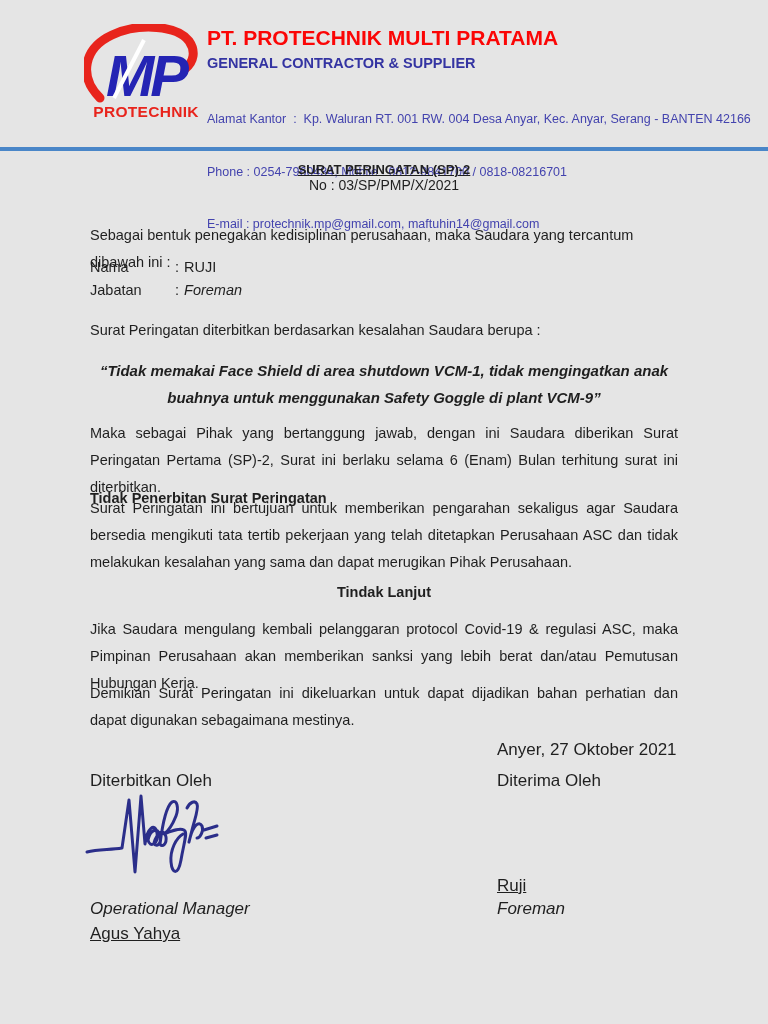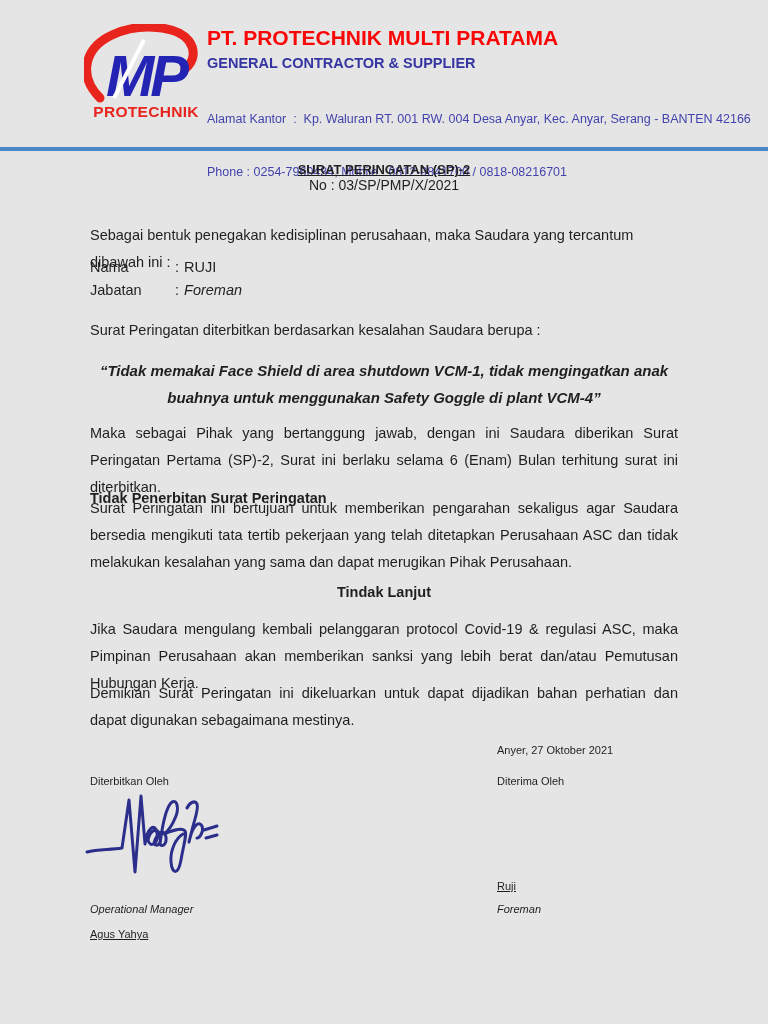--- a/index.html
+++ b/index.html
@@ -35,21 +35,21 @@
   .reason{top:317px;}
   .quote{top:357px;left:94px;width:580px;text-align:center;font-weight:bold;font-style:italic;font-size:15px;line-height:27px;}
   .just{text-align:justify;}
   .sanction{top:420px;}
   .purpose-h{top:485px;font-weight:bold;}
   .purpose-p{top:495px;}
   .followup-h{top:579px;font-weight:bold;text-align:center;}
   .followup-p{top:616px;}
   .closing-p{top:680px;}
   
-  .pos{position:absolute;font-size:11px;line-height:20px;}
+  .pos{position:absolute;font-size:17px;line-height:20px;}
   .place-date{left:497px;top:740px;}
   .issuer-label{left:90px;top:771px;}
   .receiver-label{left:497px;top:771px;}
   .signature{position:absolute;left:84px;top:786px;}
   .sign-name{text-decoration:underline;}
   .issuer-name{left:90px;top:924px;}
   .receiver-name{left:497px;top:876px;}
   .issuer-role{left:90px;top:899px;font-style:italic;}
   .receiver-role{left:497px;top:899px;font-style:italic;}
 </style>
@@ -69,20 +69,21 @@
     </svg>
     <div class="logo-wordmark">PROTECHNIK</div>
   </div>
 
   <div class="header-text">
     <div class="company-name">PT. PROTECHNIK MULTI PRATAMA</div>
     <div class="tagline">GENERAL CONTRACTOR &amp; SUPPLIER</div>
     <div class="addr">
       <div class="addr-line">Alamat Kantor  :  Kp. Waluran RT. 001 RW. 004 Desa Anyar, Kec. Anyar, Serang - BANTEN 42166</div>
       <div class="addr-line">Phone : 0254-7960434, Mobile : 0812-9841700 / 0818-08216701</div>
+      <div class="addr-line">E-mail : protechnik.mp@gmail.com, maftuhin14@gmail.com</div>
     </div>
   </div>
 
   <div class="rule"></div>
 
   <div class="title-block">
     <div class="letter-title">SURAT PERINGATAN (SP)-2</div>
     <div class="letter-number">No : 03/SP/PMP/X/2021</div>
   </div>
 
@@ -96,21 +97,21 @@
     </div>
     <div class="field-row">
       <span class="field-label">Jabatan</span>
       <span class="field-sep">:</span>
       <span class="italic">Foreman</span>
     </div>
   </div>
 
   <div class="b reason">Surat Peringatan diterbitkan berdasarkan kesalahan Saudara berupa :</div>
 
-  <div class="b quote">“Tidak memakai Face Shield di area shutdown VCM-1, tidak mengingatkan anak buahnya untuk menggunakan Safety Goggle di plant VCM-4”</div>
+  <div class="b quote">“Tidak memakai Face Shield di area shutdown VCM-1, tidak mengingatkan anak buahnya untuk menggunakan Safety Goggle di plant VCM-9”</div>
 
   <div class="b sanction just">Maka sebagai Pihak yang bertanggung jawab, dengan ini Saudara diberikan Surat Peringatan Pertama (SP)-2, Surat ini berlaku selama 6 (Enam) Bulan terhitung surat ini diterbitkan.</div>
 
   <div class="b purpose-h">Tidak Penerbitan Surat Peringatan</div>
   <div class="b purpose-p just">Surat Peringatan ini bertujuan untuk memberikan pengarahan sekaligus agar Saudara bersedia mengikuti tata tertib pekerjaan yang telah ditetapkan Perusahaan ASC dan tidak melakukan kesalahan yang sama dan dapat merugikan Pihak Perusahaan.</div>
 
   <div class="b followup-h">Tindak Lanjut</div>
   <div class="b followup-p just">Jika Saudara mengulang kembali pelanggaran protocol Covid-19 &amp; regulasi ASC, maka Pimpinan Perusahaan akan memberikan sanksi yang lebih berat dan/atau Pemutusan Hubungan Kerja.</div>
 
   <div class="b closing-p just">Demikian Surat Peringatan ini dikeluarkan untuk dapat dijadikan bahan perhatian dan dapat digunakan sebagaimana mestinya.</div>

